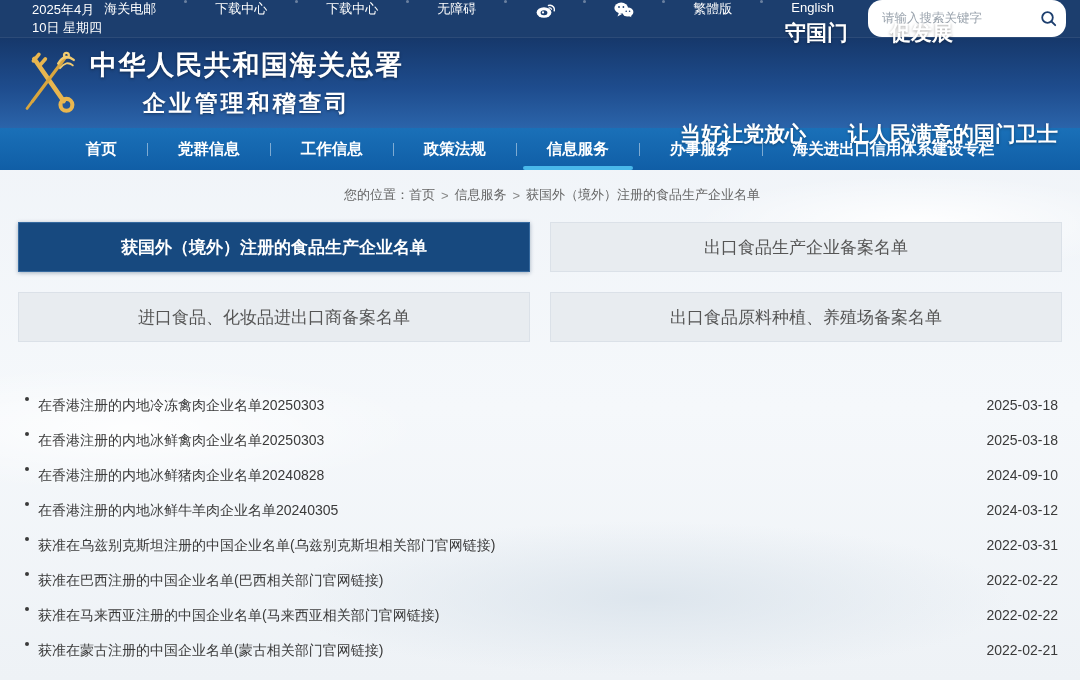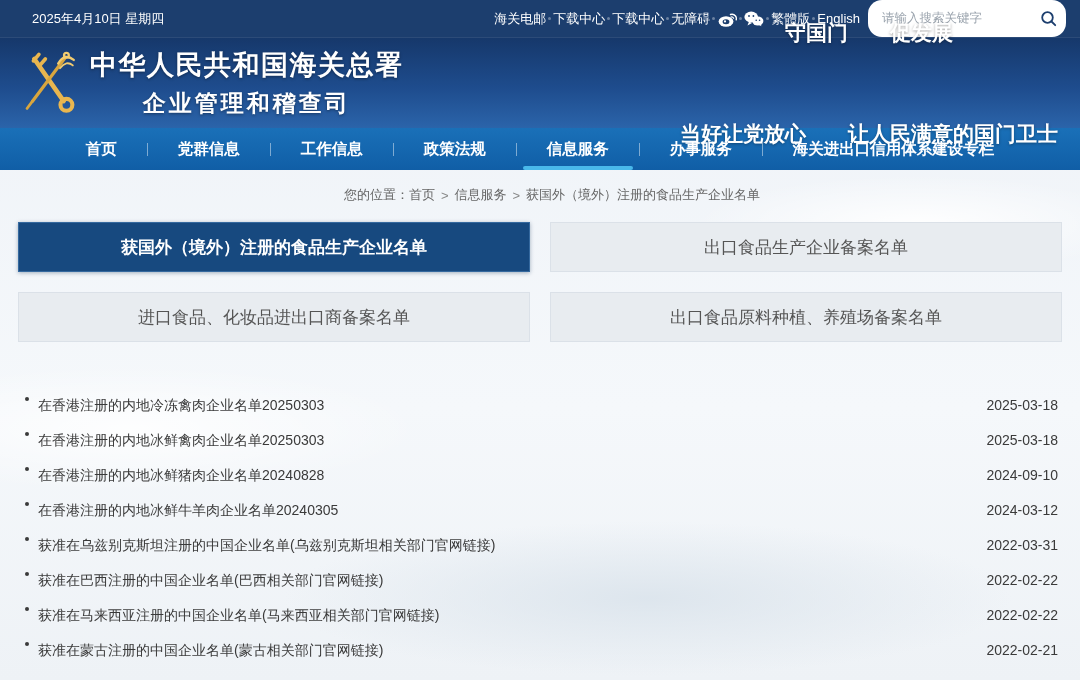--- a/index.html
+++ b/index.html
@@ -11,21 +11,21 @@
       radial-gradient(ellipse 320px 70px at 85% 33%, rgba(255,255,255,0.95), rgba(255,255,255,0) 70%),
       radial-gradient(ellipse 420px 90px at 12% 63%, rgba(255,255,255,0.85), rgba(255,255,255,0) 70%),
       radial-gradient(ellipse 520px 110px at 60% 88%, rgba(219,228,236,0.9), rgba(219,228,236,0) 70%),
       linear-gradient(180deg,#eef2f7 0%,#f5f8fb 60%,#eef2f6 100%);
   }
 
   
   .topbar { height:38px; background:#1c3e6e; display:flex; align-items:center;
     justify-content:space-between; padding:0 14px 0 32px; color:#fff; font-size:13px;
     border-bottom:1px solid rgba(255,255,255,0.07); }
-  .topbar-right { display:flex; align-items:center; gap:2px; }
+  .topbar-right { display:flex; align-items:flex-start; gap:28px; }
   .tb-link { color:#fff; cursor:pointer; white-space:nowrap; }
   .tb-dot { width:3px; height:3px; border-radius:50%; background:rgba(255,255,255,0.35); flex:none; }
   .tb-icon { width:20px; height:20px; display:flex; align-items:center; justify-content:center; cursor:pointer; }
   .search-box { width:198px; height:37px; background:#fff; border-radius:14px;
     display:flex; align-items:center; padding:0 9px 0 14px; margin-left:6px;font-family:Liberation Serif, serif; }
   .search-box input { flex:1; border:none; outline:none; background:transparent;
     font-size:12.5px; color:#333; font-family:inherit; }
   .search-box input::placeholder { color:#9aa3ad; }
 
   

